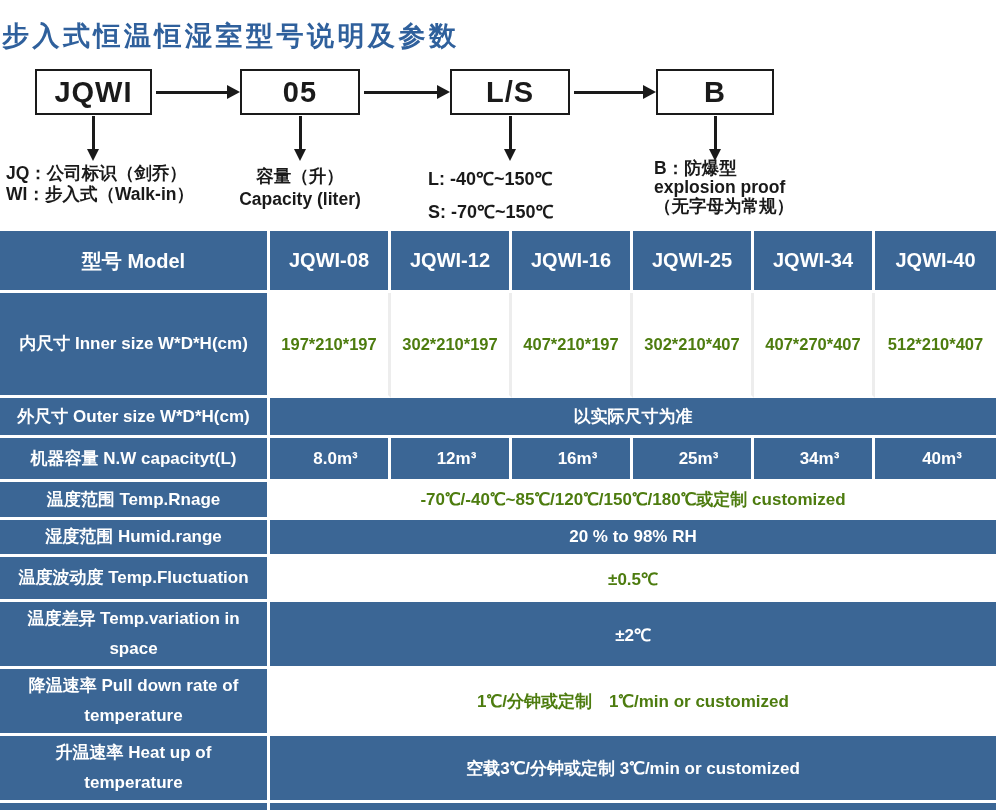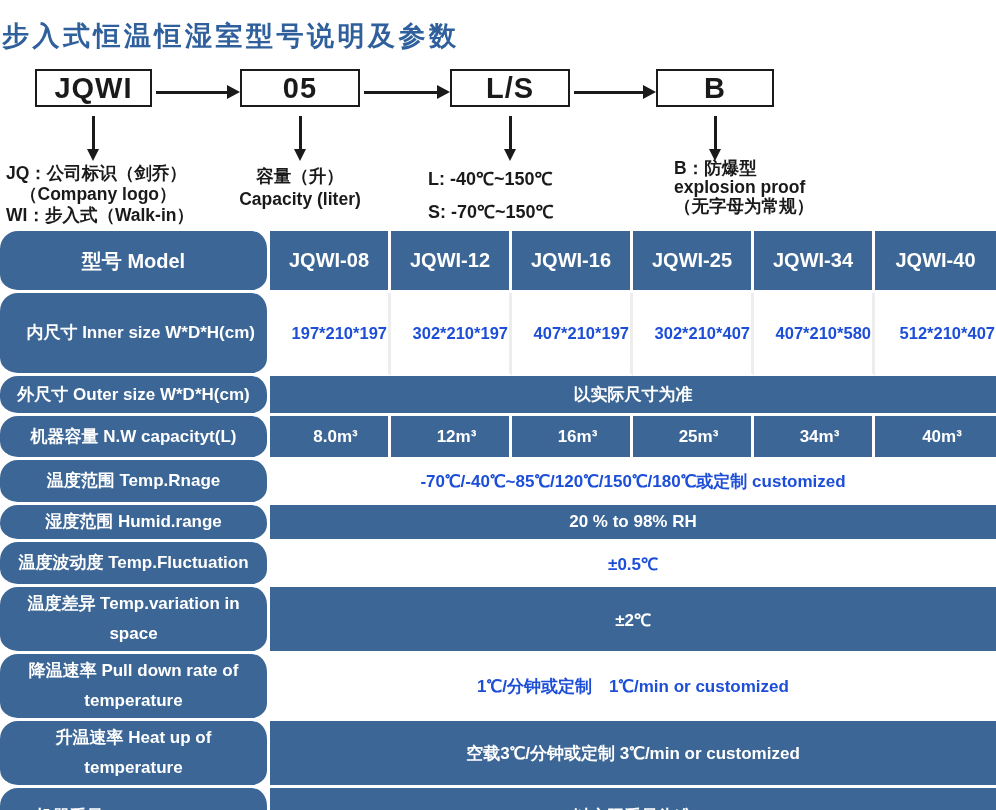--- a/index.html
+++ b/index.html
@@ -8,21 +8,21 @@
     font-family:Liberation Sans, sans-serif;color:#1a1a1a;margin-top:12px;
   }
   
   .title{
     position:absolute;left:2px;top:6px;margin:0;
     font-size:27px;font-weight:bold;letter-spacing:3.5px;color:#2f609c;white-space:nowrap;
   }
   
   .diagram{position:absolute;left:0;top:0;width:996px;height:219px;}
   .code-box{
-    position:absolute;top:57px;height:38px;box-sizing:border-box;
+    position:absolute;top:57px;height:46px;box-sizing:border-box;
     border:2.5px solid #1a1a1a;background:#fff;
     display:flex;align-items:center;justify-content:center;
     font-size:29px;font-weight:bold;letter-spacing:1px;
   }
   .b0{left:35px;width:117px;}
   .b1{left:240px;width:120px;}
   .b2{left:450px;width:120px;}
   .b3{left:656px;width:118px;}
   .h-arrow{position:absolute;top:79px;height:3px;background:#1a1a1a;}
   .h-arrow::after{
@@ -39,44 +39,44 @@
   }
   .d0{left:92px;}
   .d1{left:299px;}
   .d2{left:509px;}
   .d3{left:714px;}
   .note{position:absolute;font-weight:bold;font-size:17.5px;line-height:21px;white-space:nowrap;}
   .n0{left:6px;top:151px;}
   .n0 .ind{padding-left:14px;}
   .n1{left:210px;top:153px;width:180px;text-align:center;line-height:23px;}
   .n2{left:428px;top:151px;font-size:18px;line-height:33px;}
-  .n3{left:674px;top:147px;line-height:19px;}
+  .n3{left:654px;top:147px;line-height:19px;}
   
   .spec{
     position:absolute;left:0;top:219px;width:996px;
     border-collapse:separate;border-spacing:0;table-layout:fixed;
   }
   .spec td{
     border-right:3px solid #fff;border-bottom:3px solid #fff;
     text-align:center;vertical-align:middle;
     font-weight:bold;font-size:17px;padding:2px 10px;box-sizing:border-box;
     overflow:hidden;
   }
   .spec td:last-child{border-right:none;}
   .blue{background:#3b6695;color:#fff;}
-  .whitecell{background:#fff;color:#1d4ed8;}
+  .whitecell{background:#fff;color:#4d7c0f;}
   .spec td.val{border-right-color:#ededed;}
   .spec td.val:last-child{border-right:none;}
-  .spec td.lab{line-height:30px;padding:2px 12px;border-radius:18px;}
+  .spec td.lab{line-height:30px;padding:2px 12px;}
   .r-head td{height:62px;font-size:20px;}
-  .r-inner td{height:83px;text-align:right;}
+  .r-inner td{height:105px;}
   .r-inner td.val{font-size:16.5px;padding:2px 1px;letter-spacing:0px;}
   .r-outer td{height:40px;}
   .r-cap td{height:44px;padding-left:23px;}
-  .r-trange td{height:45px;}
+  .r-trange td{height:38px;}
   .r-humid td{height:36px;text-align:center;}
   .r-fluct td{height:45px;}
   .r-var td{height:60px;}
   .r-pull td{height:59px;}
   .r-heat td{height:60px;}
   .r-weight td{height:60px;}
   .prewrap{white-space:pre-wrap;}
 </style>
 </head>
 <body>
@@ -95,21 +95,20 @@
     <div class="h-arrow a1"></div>
     <div class="h-arrow a2"></div>
 
     <div class="v-arrow d0"></div>
     <div class="v-arrow d1"></div>
     <div class="v-arrow d2"></div>
     <div class="v-arrow d3"></div>
 
     <div class="note n0">
       <div>JQ：公司标识（剑乔）</div>
-      <div class="ind">（Company logo）</div>
       <div>WI：步入式（Walk-in）</div>
     </div>
     <div class="note n1">
       <div>容量（升）</div>
       <div>Capacity (liter)</div>
     </div>
     <div class="note n2">
       <div>L: -40℃~150℃</div>
       <div>S: -70℃~150℃</div>
     </div>
@@ -139,21 +138,21 @@
       <td class="blue">JQWI-25</td>
       <td class="blue">JQWI-34</td>
       <td class="blue">JQWI-40</td>
     </tr>
     <tr class="r-inner">
       <td class="blue lab">内尺寸 Inner size W*D*H(cm)</td>
       <td class="whitecell val">197*210*197</td>
       <td class="whitecell val">302*210*197</td>
       <td class="whitecell val">407*210*197</td>
       <td class="whitecell val">302*210*407</td>
-      <td class="whitecell val">407*210*580</td>
+      <td class="whitecell val">407*270*407</td>
       <td class="whitecell val">512*210*407</td>
     </tr>
     <tr class="r-outer">
       <td class="blue lab">外尺寸 Outer size W*D*H(cm)</td>
       <td class="blue" colspan="6">以实际尺寸为准</td>
     </tr>
     <tr class="r-cap">
       <td class="blue lab">机器容量 N.W capacityt(L)</td>
       <td class="blue">8.0m³</td>
       <td class="blue">12m³</td>

